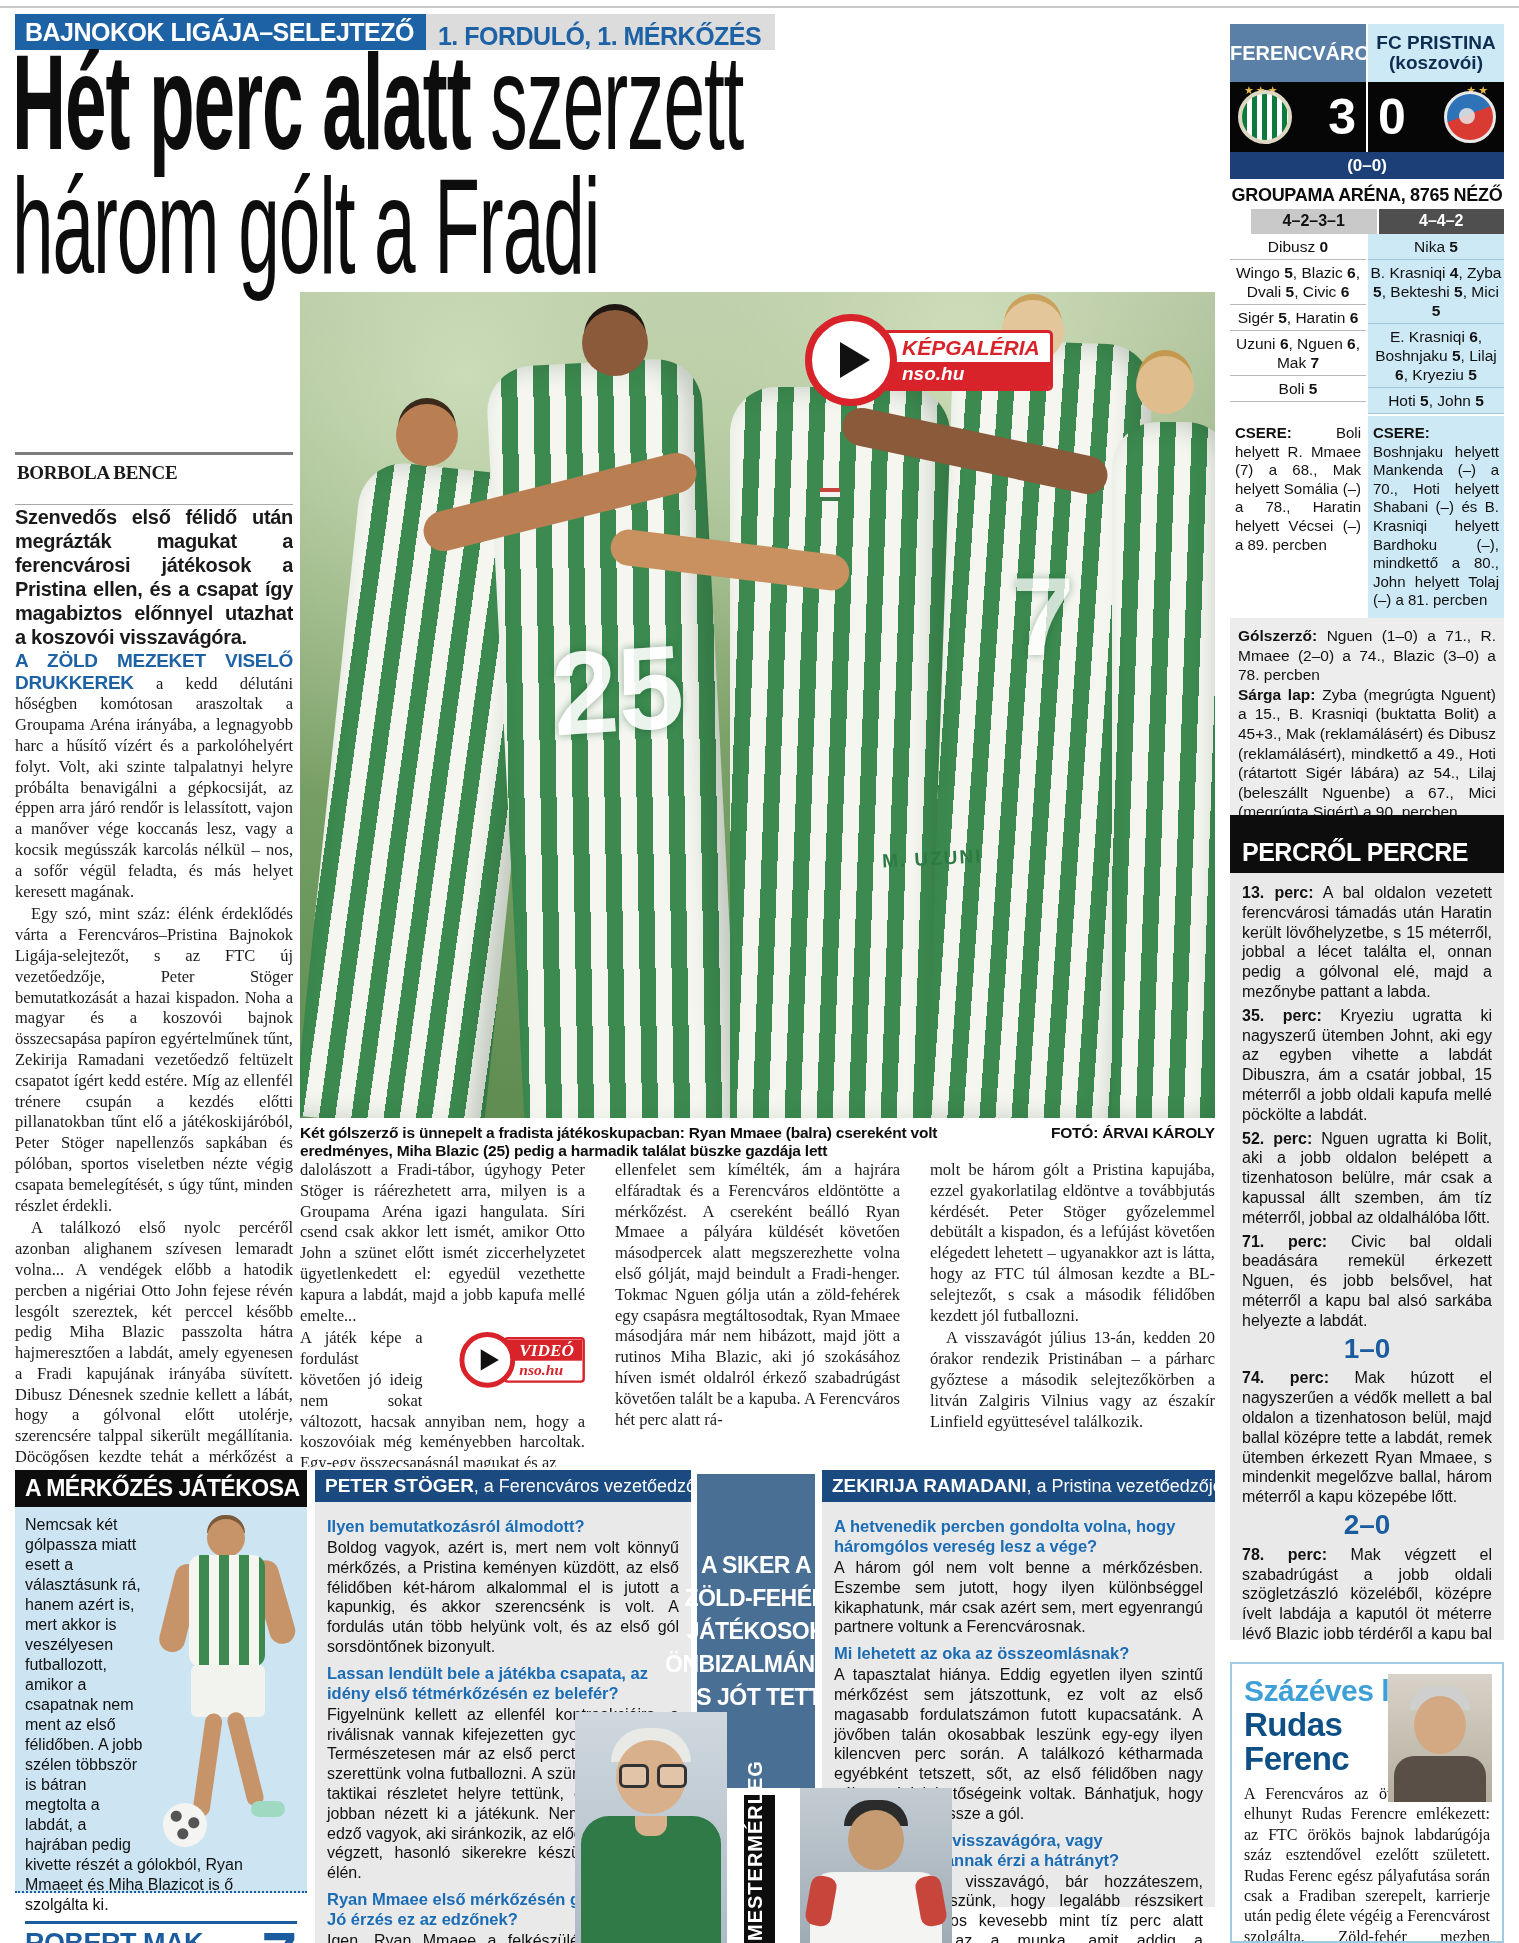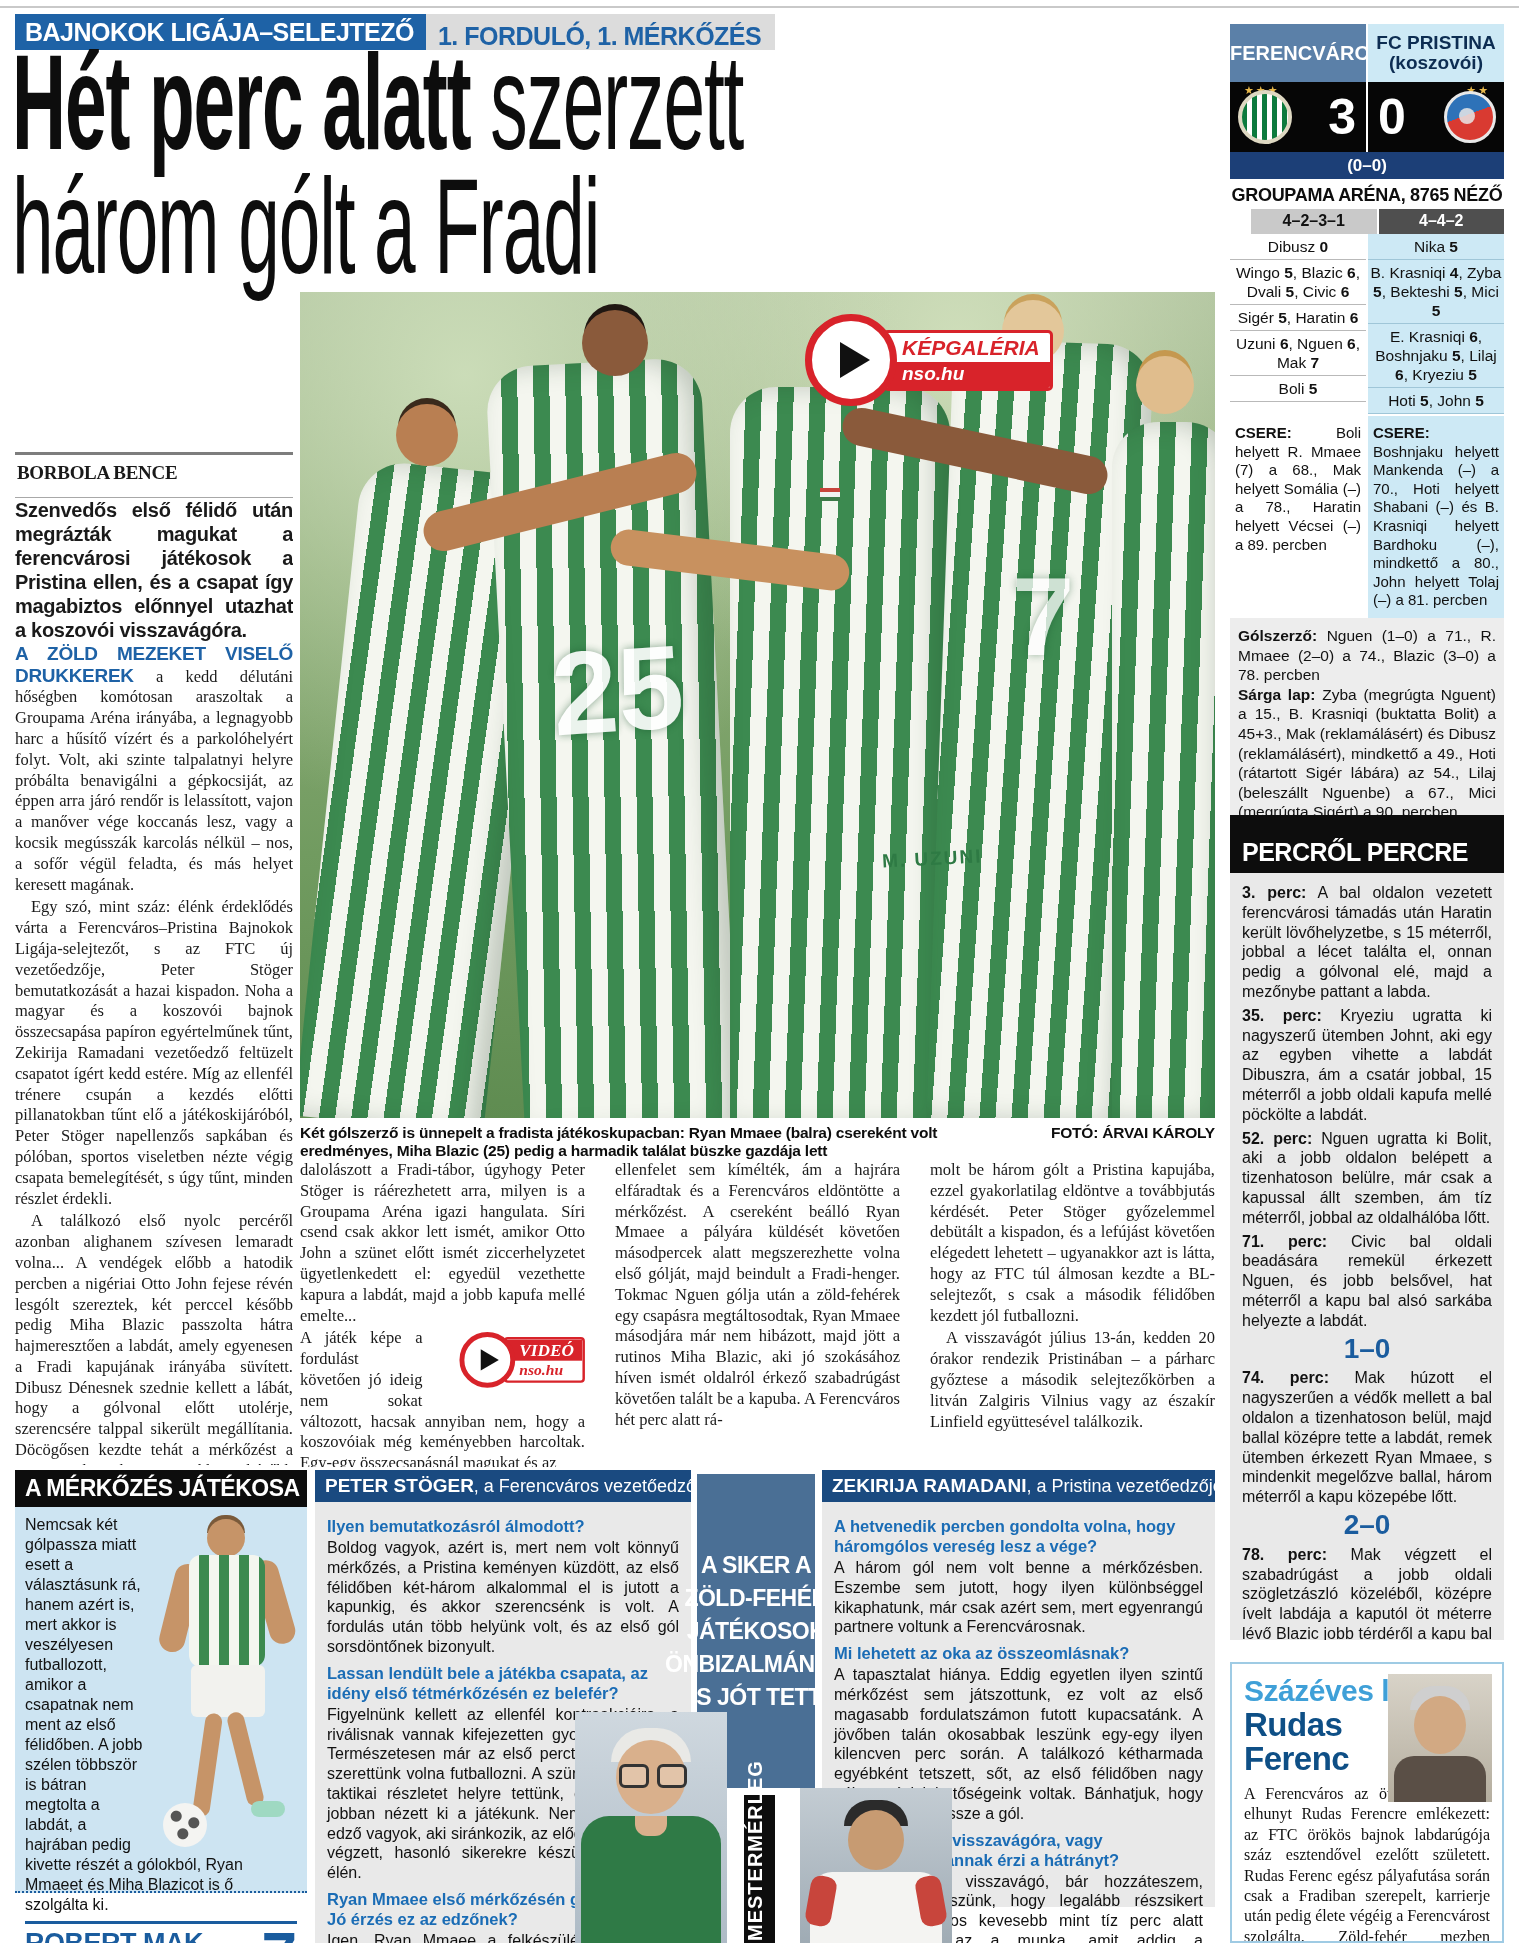--- a/index.html
+++ b/index.html
@@ -20,21 +20,21 @@
   .hl-line{display:block;white-space:nowrap;}
 
   
   .serif{font-family:"Liberation Serif","DejaVu Serif",serif;font-size:16.5px;line-height:20.8px;
          text-align:justify;color:#1a1a1a;}
   .serif p{margin:0 0 2px 0;}
   .indent{text-indent:16px;}
   .caps{font-family:"Liberation Sans",sans-serif;font-weight:bold;color:#1e62a6;font-size:19px;letter-spacing:-0.3px;}
 
   .col1{left:15px;top:452px;width:278px;height:1013px;overflow:hidden;}
-  .byline{border-top:3px solid #7d7d7d;border-bottom:1px solid #a8a8a8;padding:8px 0 13px 2px;
+  .byline{border-top:3px solid #7d7d7d;border-bottom:1px solid #a8a8a8;padding:8px 0 20px 2px;
           font-weight:bold;font-size:19px;letter-spacing:-0.3px;}
   .lead{font-weight:bold;font-size:20px;line-height:24px;margin:14px 0 16px 0;letter-spacing:-0.3px;}
 
   .acol{top:1160px;width:285px;height:307px;overflow:hidden;}
   .acol2{left:300px;} .acol3{left:615px;} .acol4{left:930px;}
 
   
   .photo{left:300px;top:292px;width:915px;height:826px;overflow:hidden;
          background:
            radial-gradient(circle at 18% 10%, rgba(205,222,186,.95), rgba(205,222,186,0) 42%),
@@ -323,21 +323,21 @@
       <p><b>Partjelzők:</b> <span>Daniel McFarlane, Calum Spence – skótok</span></p>
     </div>
     <div class="sb-reporter">
       <span>A mérkőzésről tudósított:</span> <b>JUDI ÁDÁM</b>
     </div>
   </aside>
 
   <section class="abs mbm">
     <div class="mbm-head">PERCRŐL PERCRE</div>
     <div class="mbm-body">
-      <p><b>3. perc:</b> <span>A bal oldalon vezetett ferencvárosi támadás után Haratin került lövőhelyzetbe, s 15 méterről, jobbal a lécet találta el, onnan pedig a gólvonal elé, majd a mezőnybe pattant a labda.</span></p>
+      <p><b>13. perc:</b> <span>A bal oldalon vezetett ferencvárosi támadás után Haratin került lövőhelyzetbe, s 15 méterről, jobbal a lécet találta el, onnan pedig a gólvonal elé, majd a mezőnybe pattant a labda.</span></p>
       <p><b>35. perc:</b> <span>Kryeziu ugratta ki nagyszerű ütemben Johnt, aki egy az egyben vihette a labdát Dibuszra, ám a csatár jobbal, 15 méterről a jobb oldali kapufa mellé pöckölte a labdát.</span></p>
       <p><b>52. perc:</b> <span>Nguen ugratta ki Bolit, aki a jobb oldalon belépett a tizenhatoson belülre, már csak a kapussal állt szemben, ám tíz méterről, jobbal az oldalhálóba lőtt.</span></p>
       <p><b>71. perc:</b> <span>Civic bal oldali beadására remekül érkezett Nguen, és jobb belsővel, hat méterről a kapu bal alsó sarkába helyezte a labdát.</span></p>
       <div class="scoremark">1–0</div>
       <p><b>74. perc:</b> <span>Mak húzott el nagyszerűen a védők mellett a bal oldalon a tizenhatoson belül, majd ballal középre tette a labdát, remek ütemben érkezett Ryan Mmaee, s mindenkit megelőzve ballal, három méterről a kapu közepébe lőtt.</span></p>
       <div class="scoremark">2–0</div>
       <p><b>78. perc:</b> <span>Mak végzett el szabadrúgást a jobb oldali szögletzászló közeléből, középre ívelt labdája a kaputól öt méterre lévő Blazic jobb térdéről a kapu bal oldalába vágódott.</span></p>
 
     </div>
   </section>

